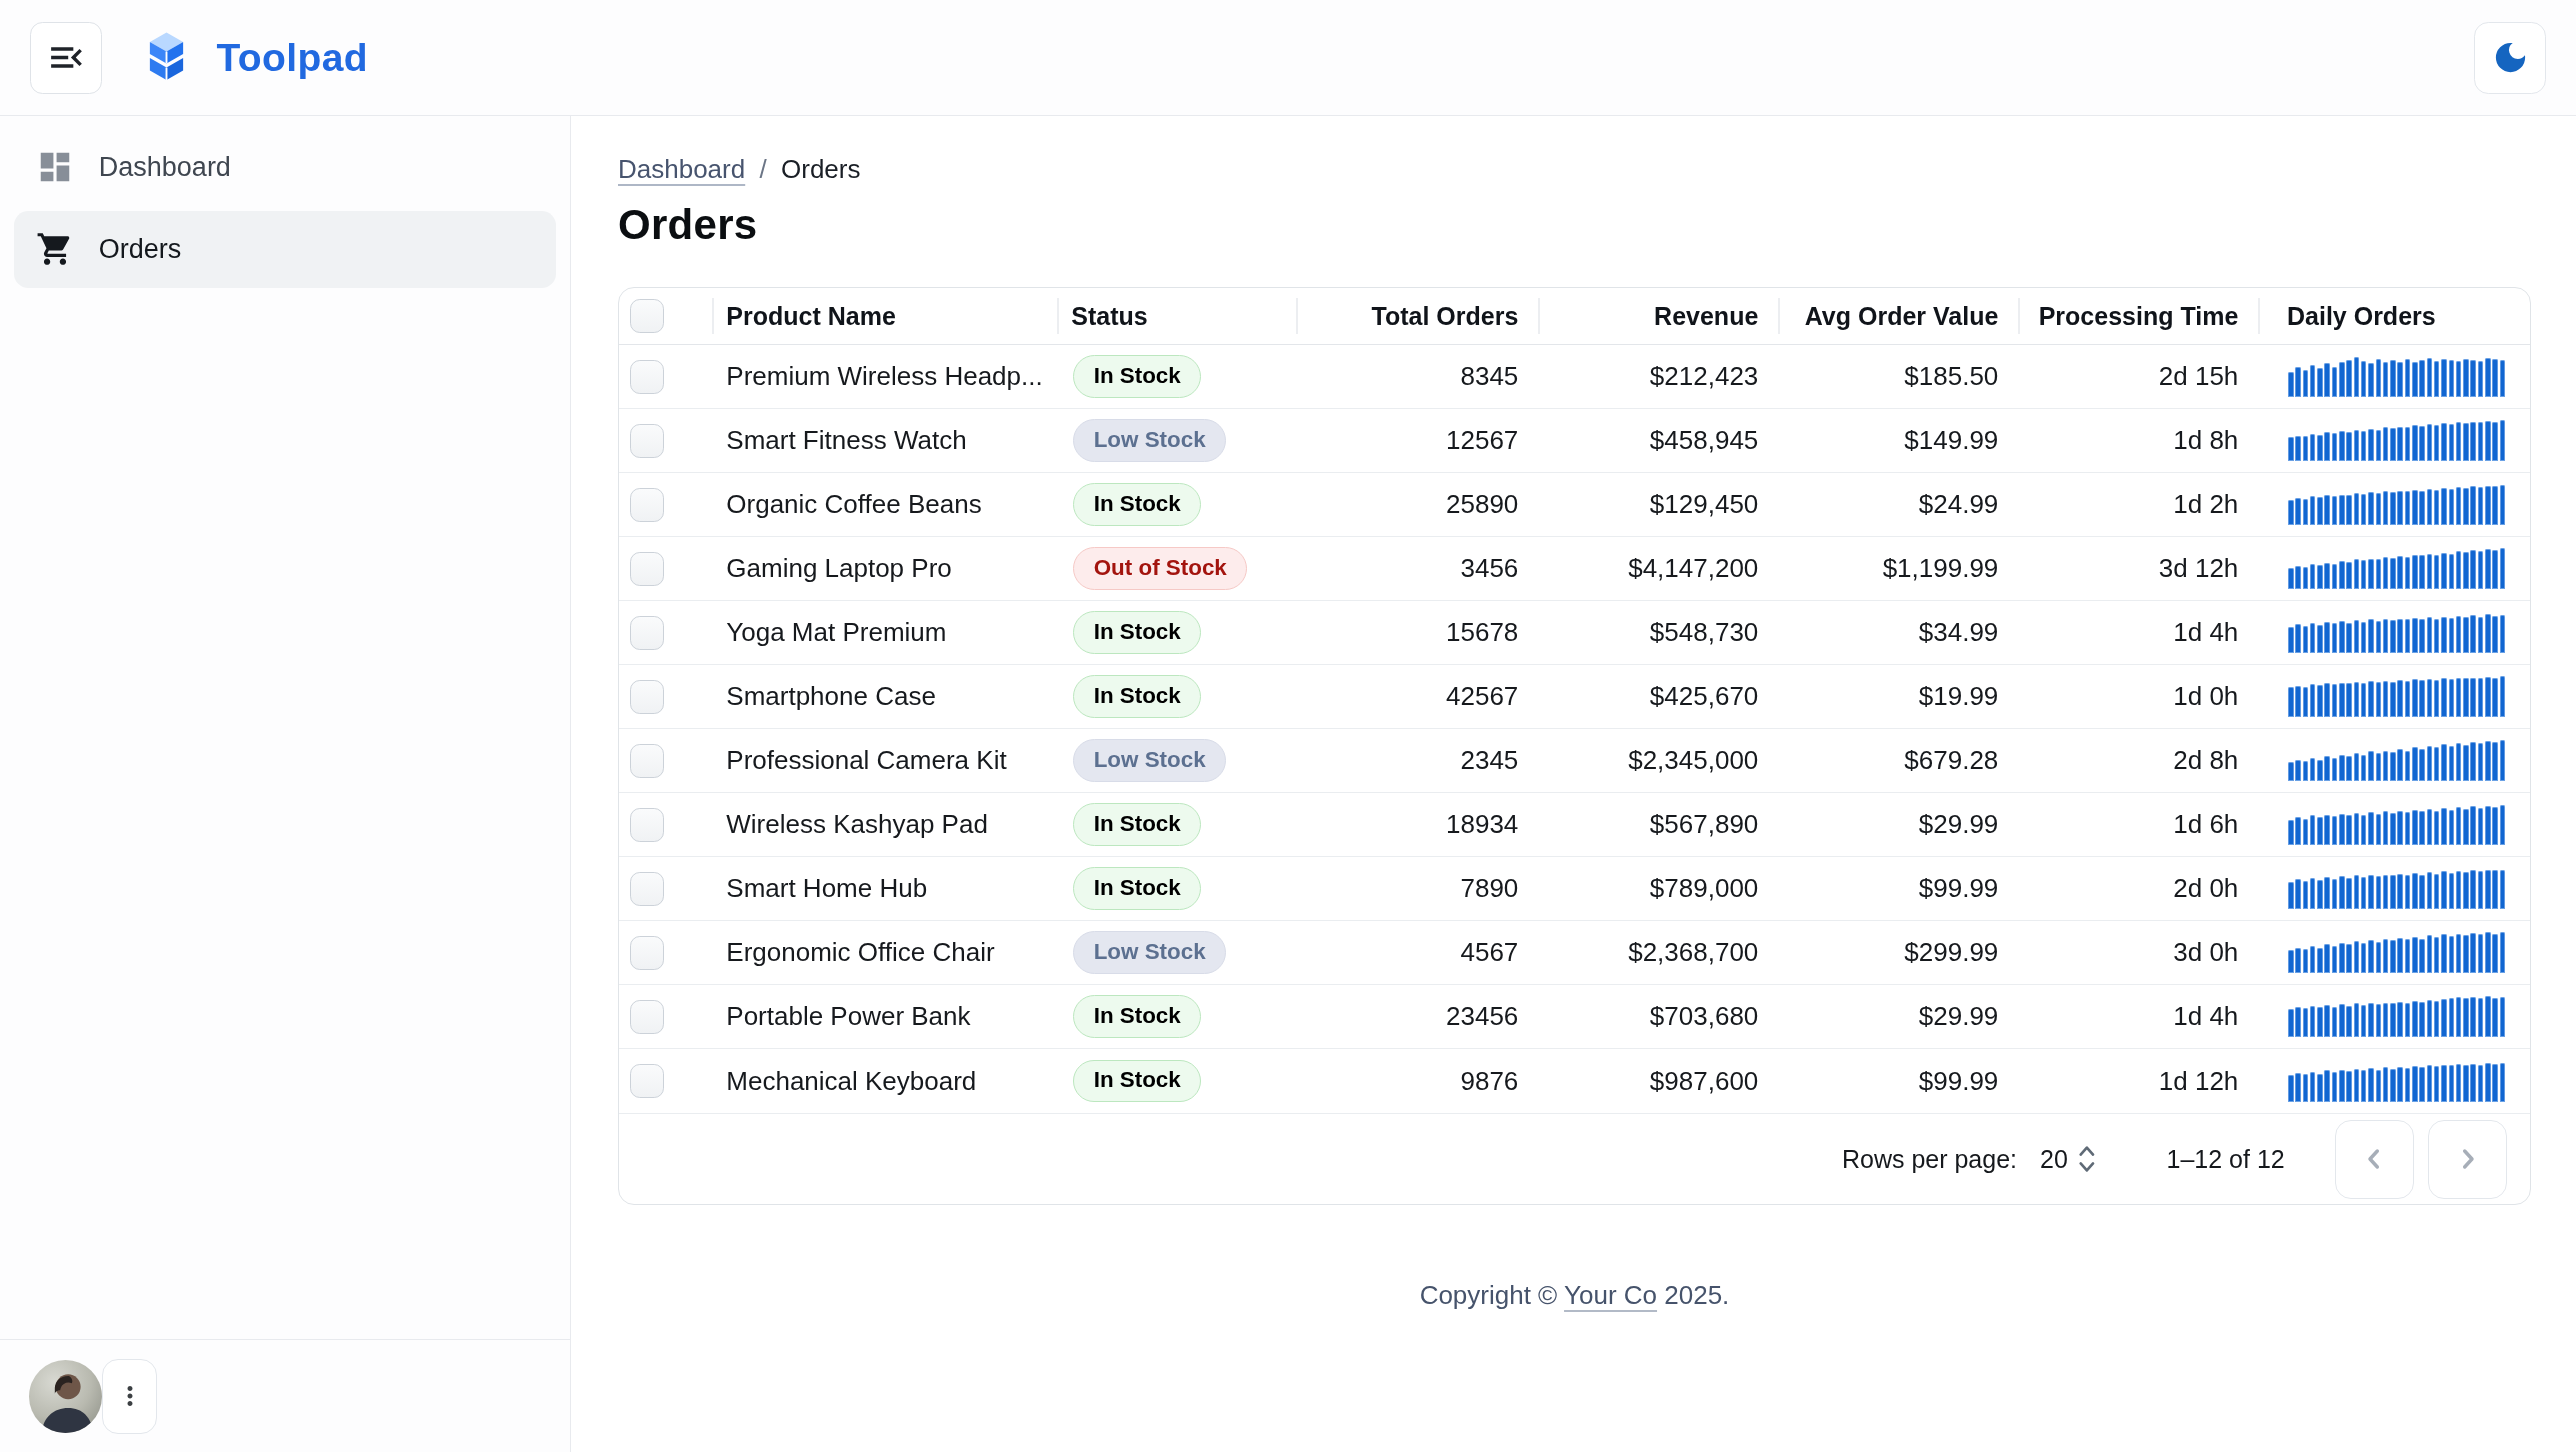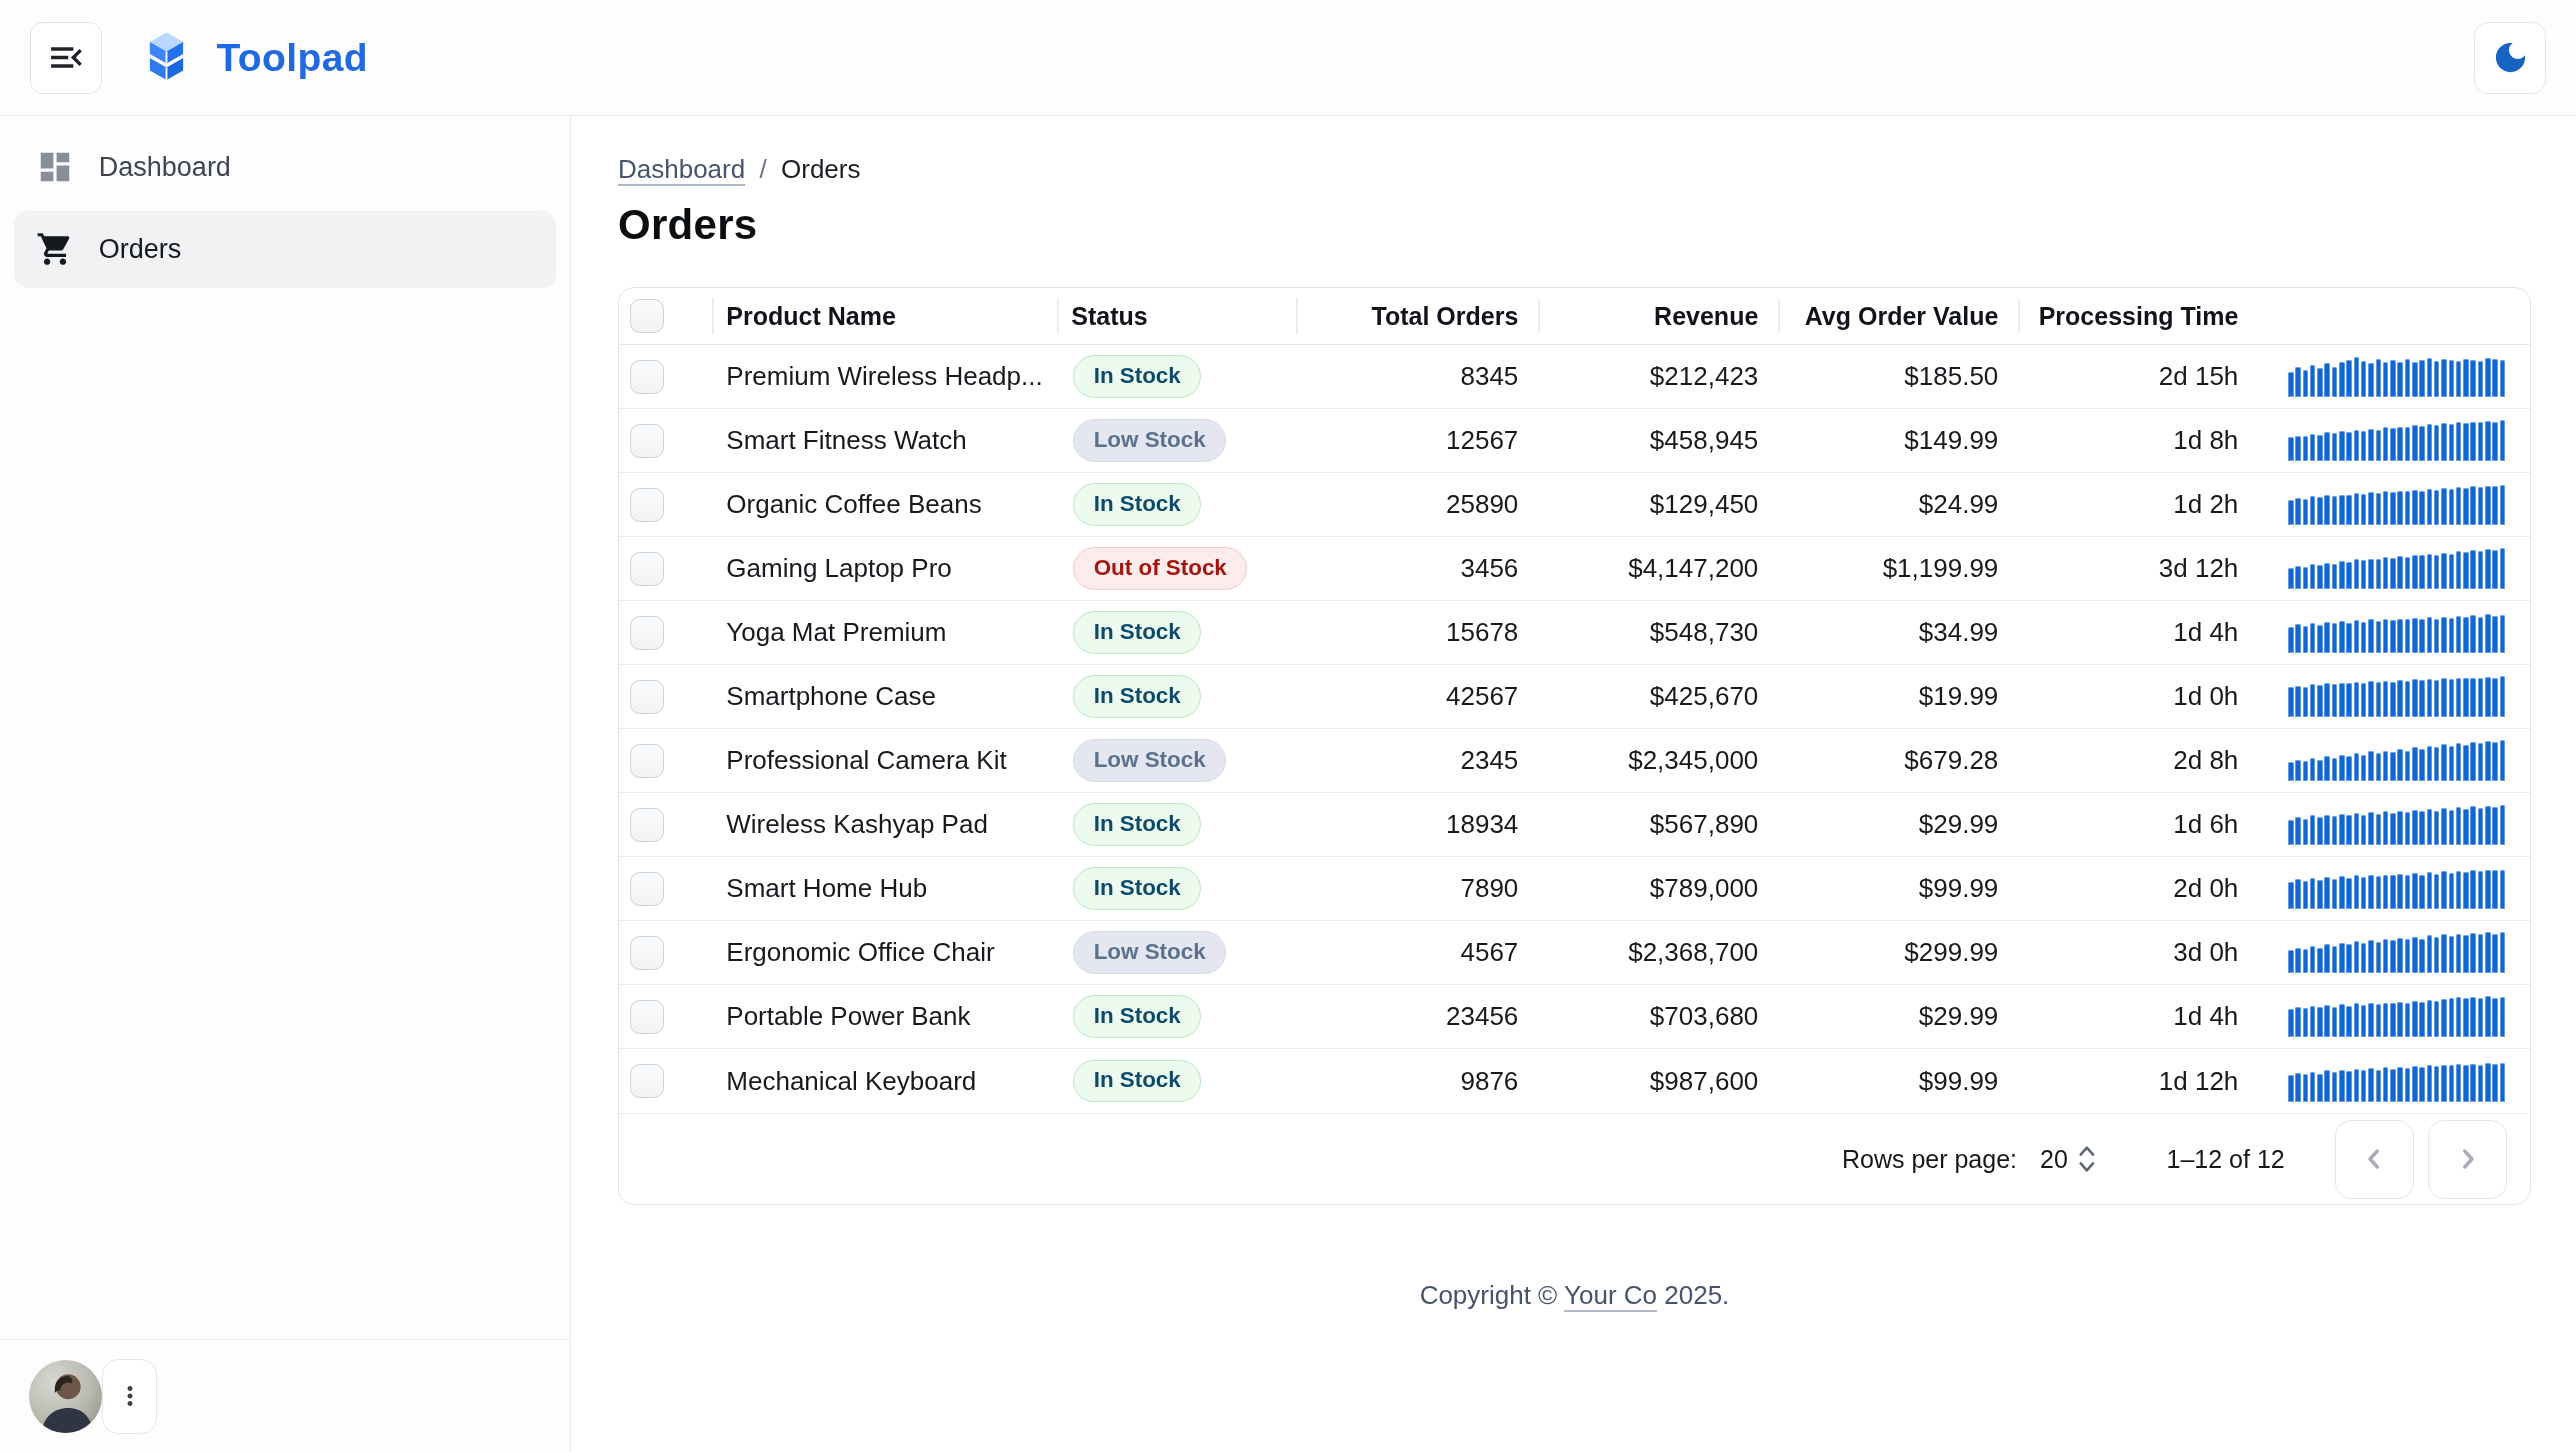--- a/index.html
+++ b/index.html
@@ -62,21 +62,21 @@
   .cell { font-size: 26px; color: #16191d; overflow: hidden; white-space: nowrap; text-overflow: ellipsis; }
   .c-check { display: flex; justify-content: flex-start; padding-left: 10.7px; }
   .c-name { padding-left: 14.3px; }
   .c-status { padding-left: 16px; overflow: visible; }
   .c-num { text-align: right; padding-right: 19.7px; }
   .c-spark { padding: 0 25px 0 30px; overflow: visible; }
   .checkbox { width: 34px; height: 34px; border-radius: 9.8px; border: 1.8px solid #ccd2d9;
     background: linear-gradient(#fafbfc, #f0f2f4); display: inline-block; cursor: pointer; }
   .chip { display: inline-block; padding: 6.3px 19.7px 8px; border-radius: 894px; font-size: 22.4px; font-weight: 700;
     line-height: 1.15; border: 1.8px solid transparent; }
-  .chip-in  { color: #0c4a6e; background: #edfaee; border-color: #bce7bf; text-align: center; }
+  .chip-in  { color: #000000; background: #edfaee; border-color: #bce7bf; text-align: center; }
   .chip-low { color: #5c7090; background: #e4e7f0; border-color: #d8dce8; }
   .chip-out { color: #a3140e; background: #fdecec; border-color: #f6c9c6; }
   .spark { display: flex; align-items: flex-end; gap: 1.8px; height: 41px; width: 100%; }
   .spark .bar { flex: 1; background: #1166d1; border-radius: 1.8px 1.8px 0 0;
     box-shadow: inset 0 0 0 0.9px rgba(214,232,252,0.45); }
 
   
   .tpager { height: 91px; display: flex; align-items: center; justify-content: flex-end; gap: 0;
     padding-right: 23px; border-top: 1.8px solid #eaedf0; }
   .rpp-label { font-size: 25px; color: #15181c; }
@@ -185,20 +185,21 @@
       <div class="cell c-check">
         <span class="checkbox"></span>
       </div>
 
     <div class="th a-left">Product Name</div>
         <div class="th a-left">Status</div>
         <div class="th a-right">Total Orders</div>
         <div class="th a-right">Revenue</div>
         <div class="th a-right">Avg Order Value</div>
         <div class="th a-right">Processing Time</div>
+        <div class="th a-spark">Daily Orders</div>
       </div>
     <div class="tbody">
 
     <div class="trow">
           <div class="cell c-check">
             <span class="checkbox"></span>
           </div>
           <div class="cell c-name">Premium Wireless Headp...</div>
           <div class="cell c-status"><span class="chip chip-in">In Stock</span></div>
           <div class="cell c-num">8345</div>

